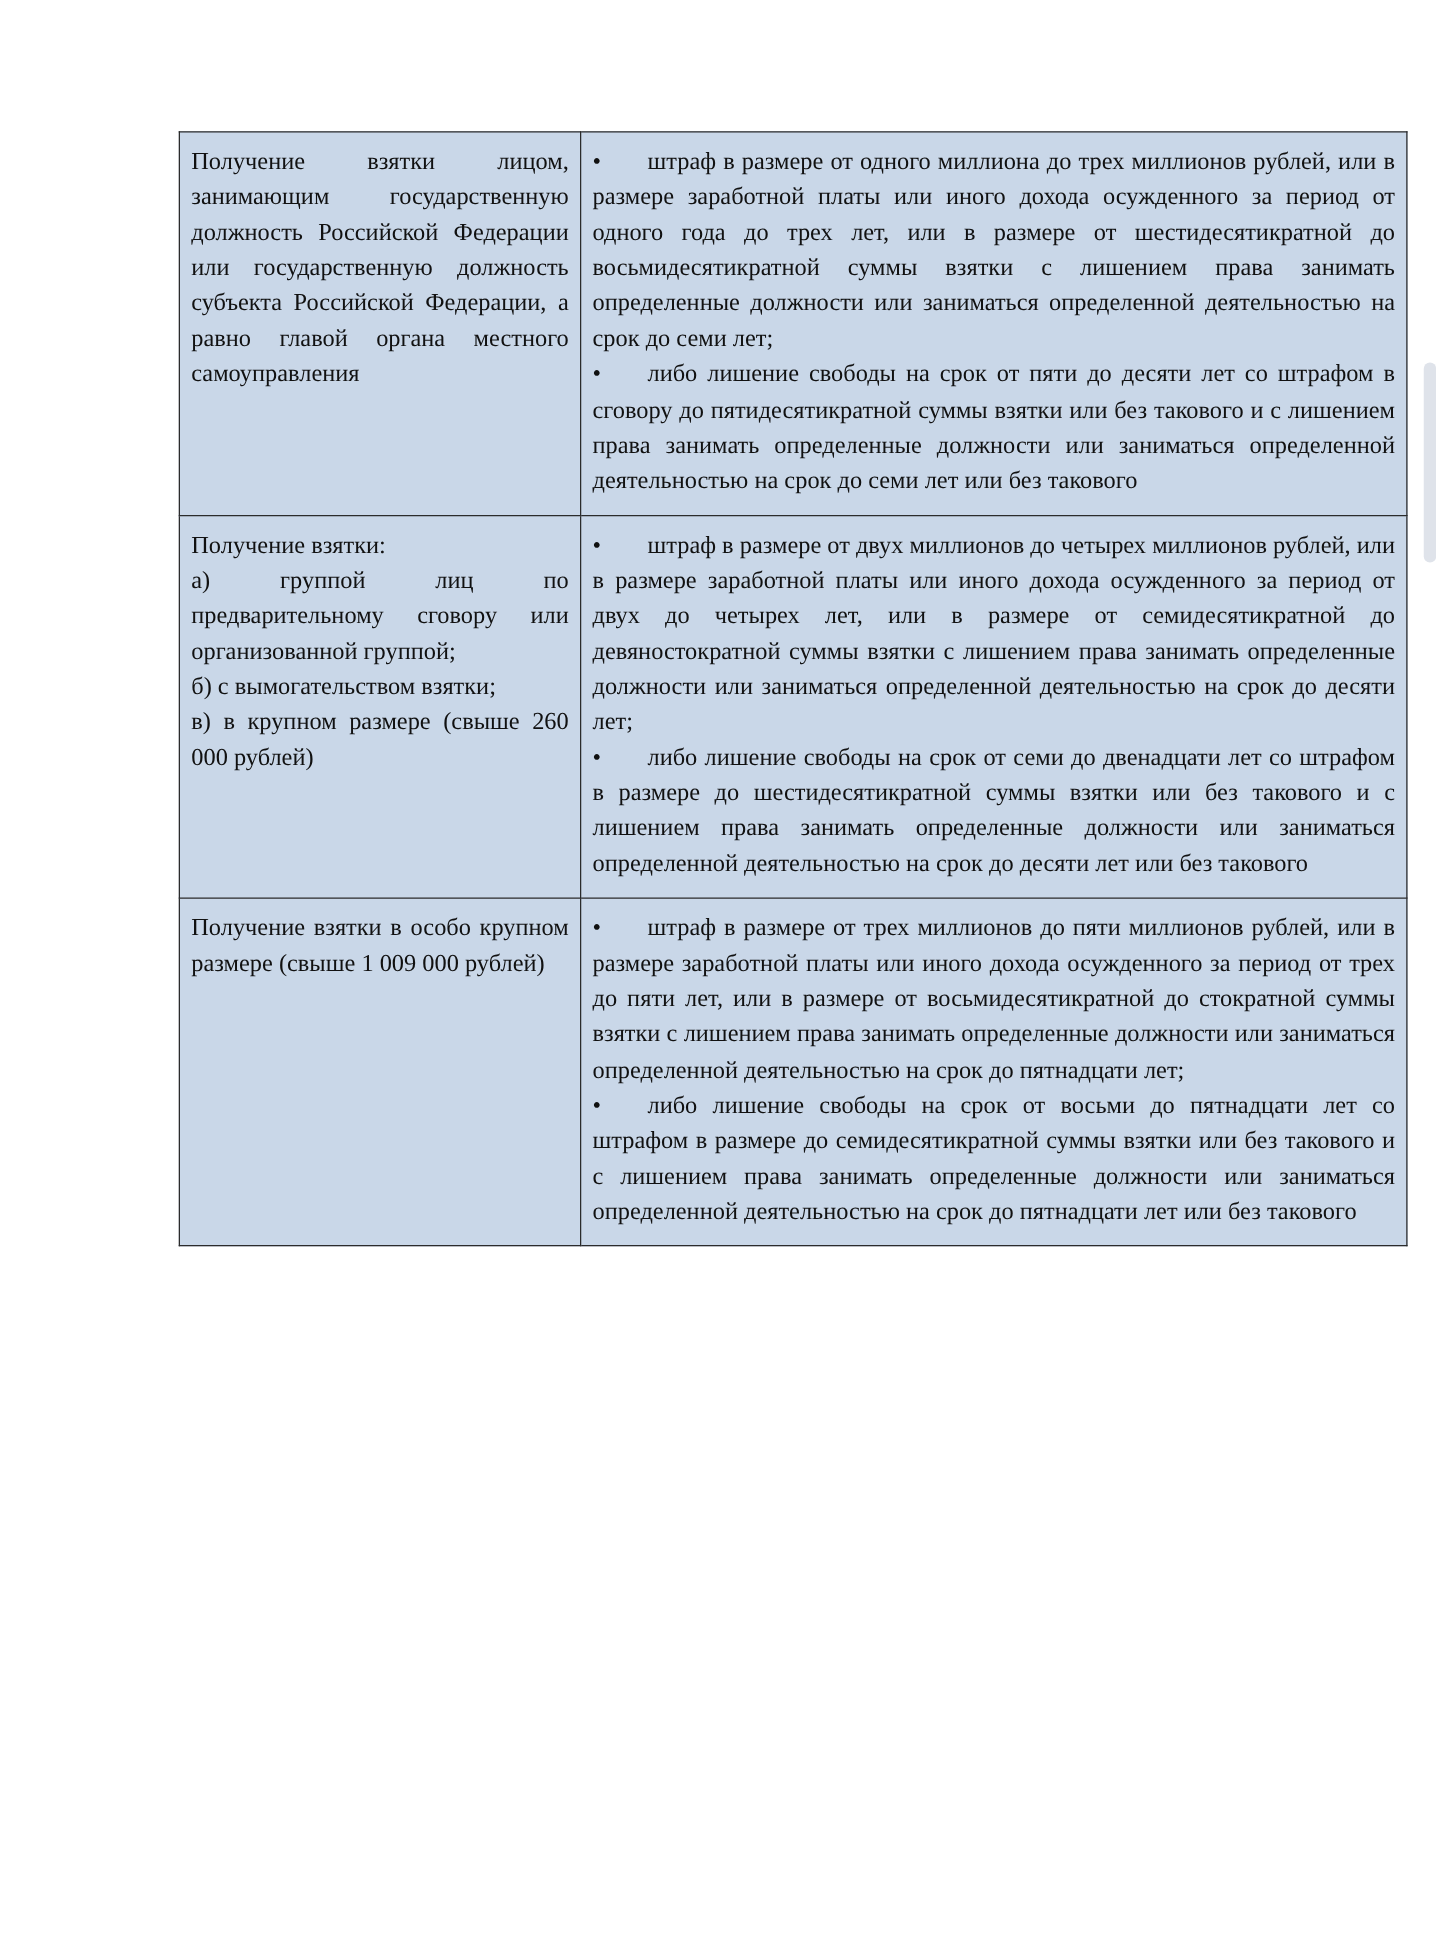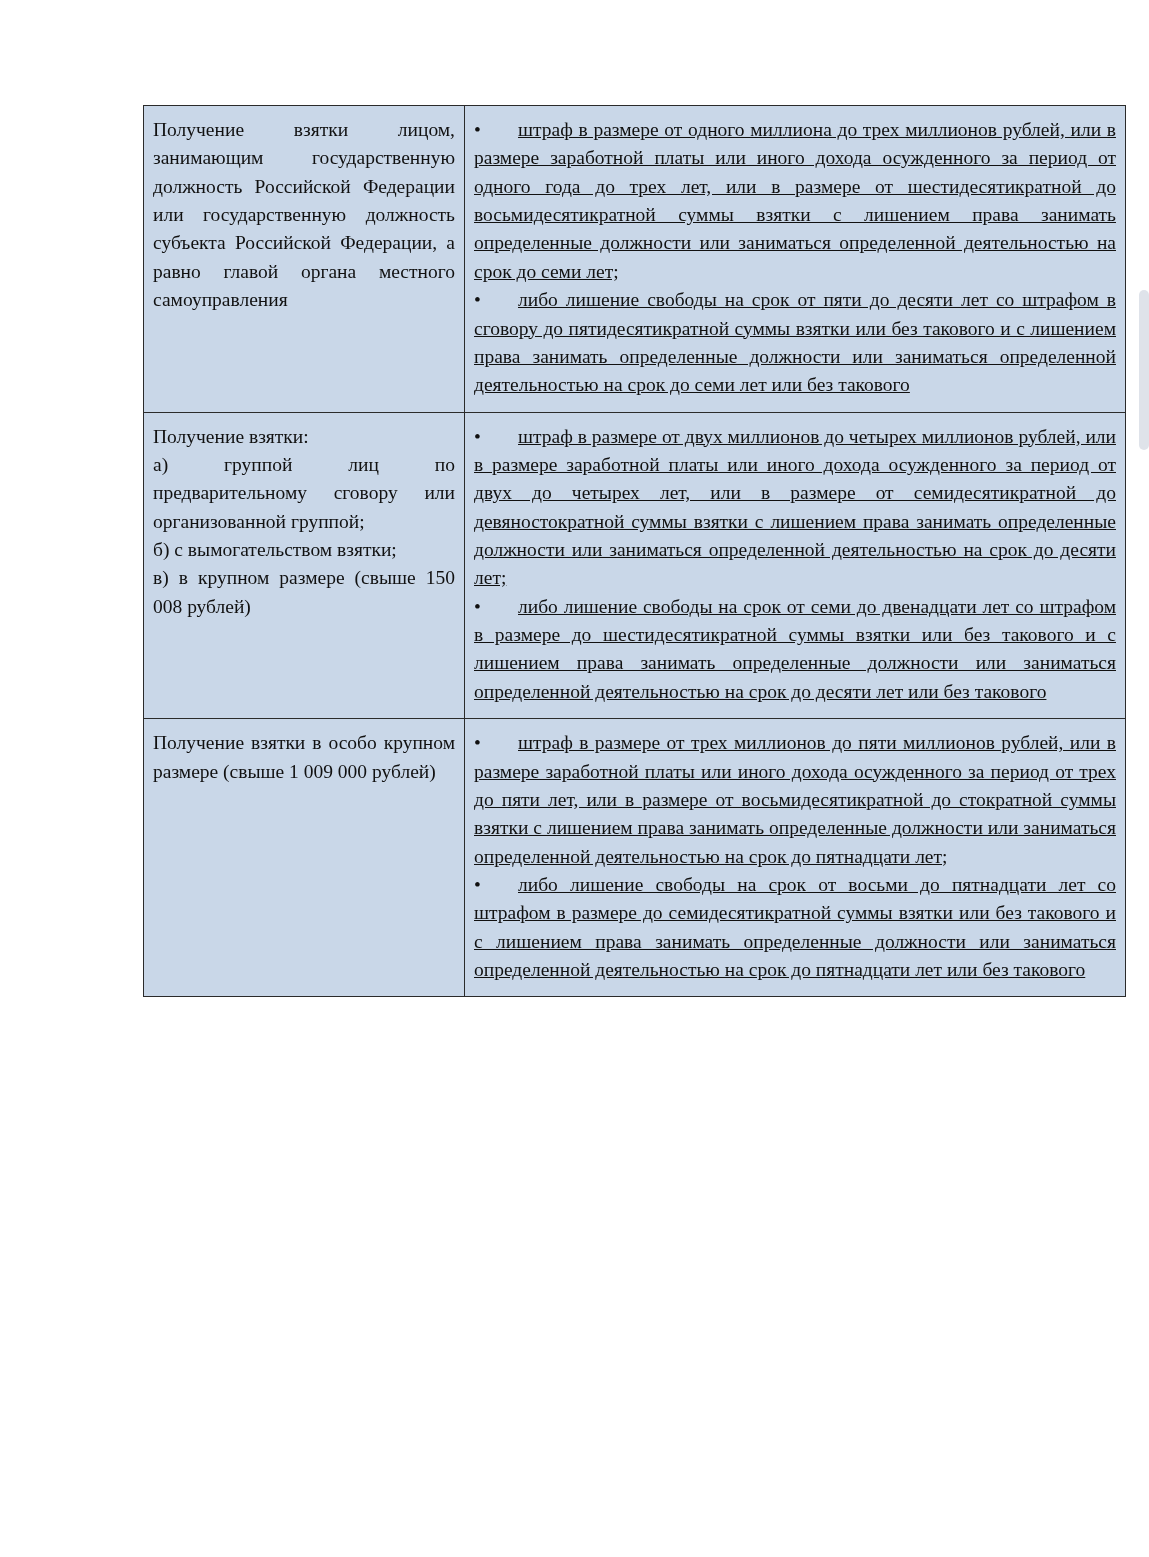--- a/index.html
+++ b/index.html
@@ -64,21 +64,20 @@
   }
   .para {
     margin: 0;
     text-align: justify;
   }
   .bullet-line {
     margin: 0;
     text-align: justify;
     text-indent: 0;
     padding-left: 0;
-    text-decoration: underline;
   }
   .bullet-mark {
     display: inline-block;
     width: 44px;
     text-align: left;
   }
   
   .para, .bullet-line {
     text-align-last: left;
   }
@@ -99,21 +98,21 @@
         <td class="col-right">
           <p class="bullet-line"><span class="bullet-mark">•</span><span>штраф в размере от одного миллиона до трех миллионов рублей, или в размере заработной платы или иного дохода осужденного за период от одного года до трех лет, или в размере от шестидесятикратной до восьмидесятикратной суммы взятки с лишением права занимать определенные должности или заниматься определенной деятельностью на срок до семи лет;</span></p>
           <p class="bullet-line"><span class="bullet-mark">•</span><span>либо лишение свободы на срок от пяти до десяти лет со штрафом в сговору до пятидесятикратной суммы взятки или без такового и с лишением права занимать определенные должности или заниматься определенной деятельностью на срок до семи лет или без такового</span></p>
         </td>
       </tr>
       <tr>
         <td class="col-left">
           <p class="para" style="white-space: pre-line;">Получение взятки:
 а) группой лиц по предварительному сговору или организованной группой;
 б) с вымогательством взятки;
-в) в крупном размере (свыше 150 008 рублей)</p>
+в) в крупном размере (свыше 260 000 рублей)</p>
         </td>
         <td class="col-right">
           <p class="bullet-line"><span class="bullet-mark">•</span><span>штраф в размере от двух миллионов до четырех миллионов рублей, или в размере заработной платы или иного дохода осужденного за период от двух до четырех лет, или в размере от семидесятикратной до девяностократной суммы взятки с лишением права занимать определенные должности или заниматься определенной деятельностью на срок до десяти лет;</span></p>
           <p class="bullet-line"><span class="bullet-mark">•</span><span>либо лишение свободы на срок от семи до двенадцати лет со штрафом в размере до шестидесятикратной суммы взятки или без такового и с лишением права занимать определенные должности или заниматься определенной деятельностью на срок до десяти лет или без такового</span></p>
         </td>
       </tr>
       <tr>
         <td class="col-left">
           <p class="para">Получение взятки в особо крупном размере (свыше 1 009 000 рублей)</p>
         </td>

